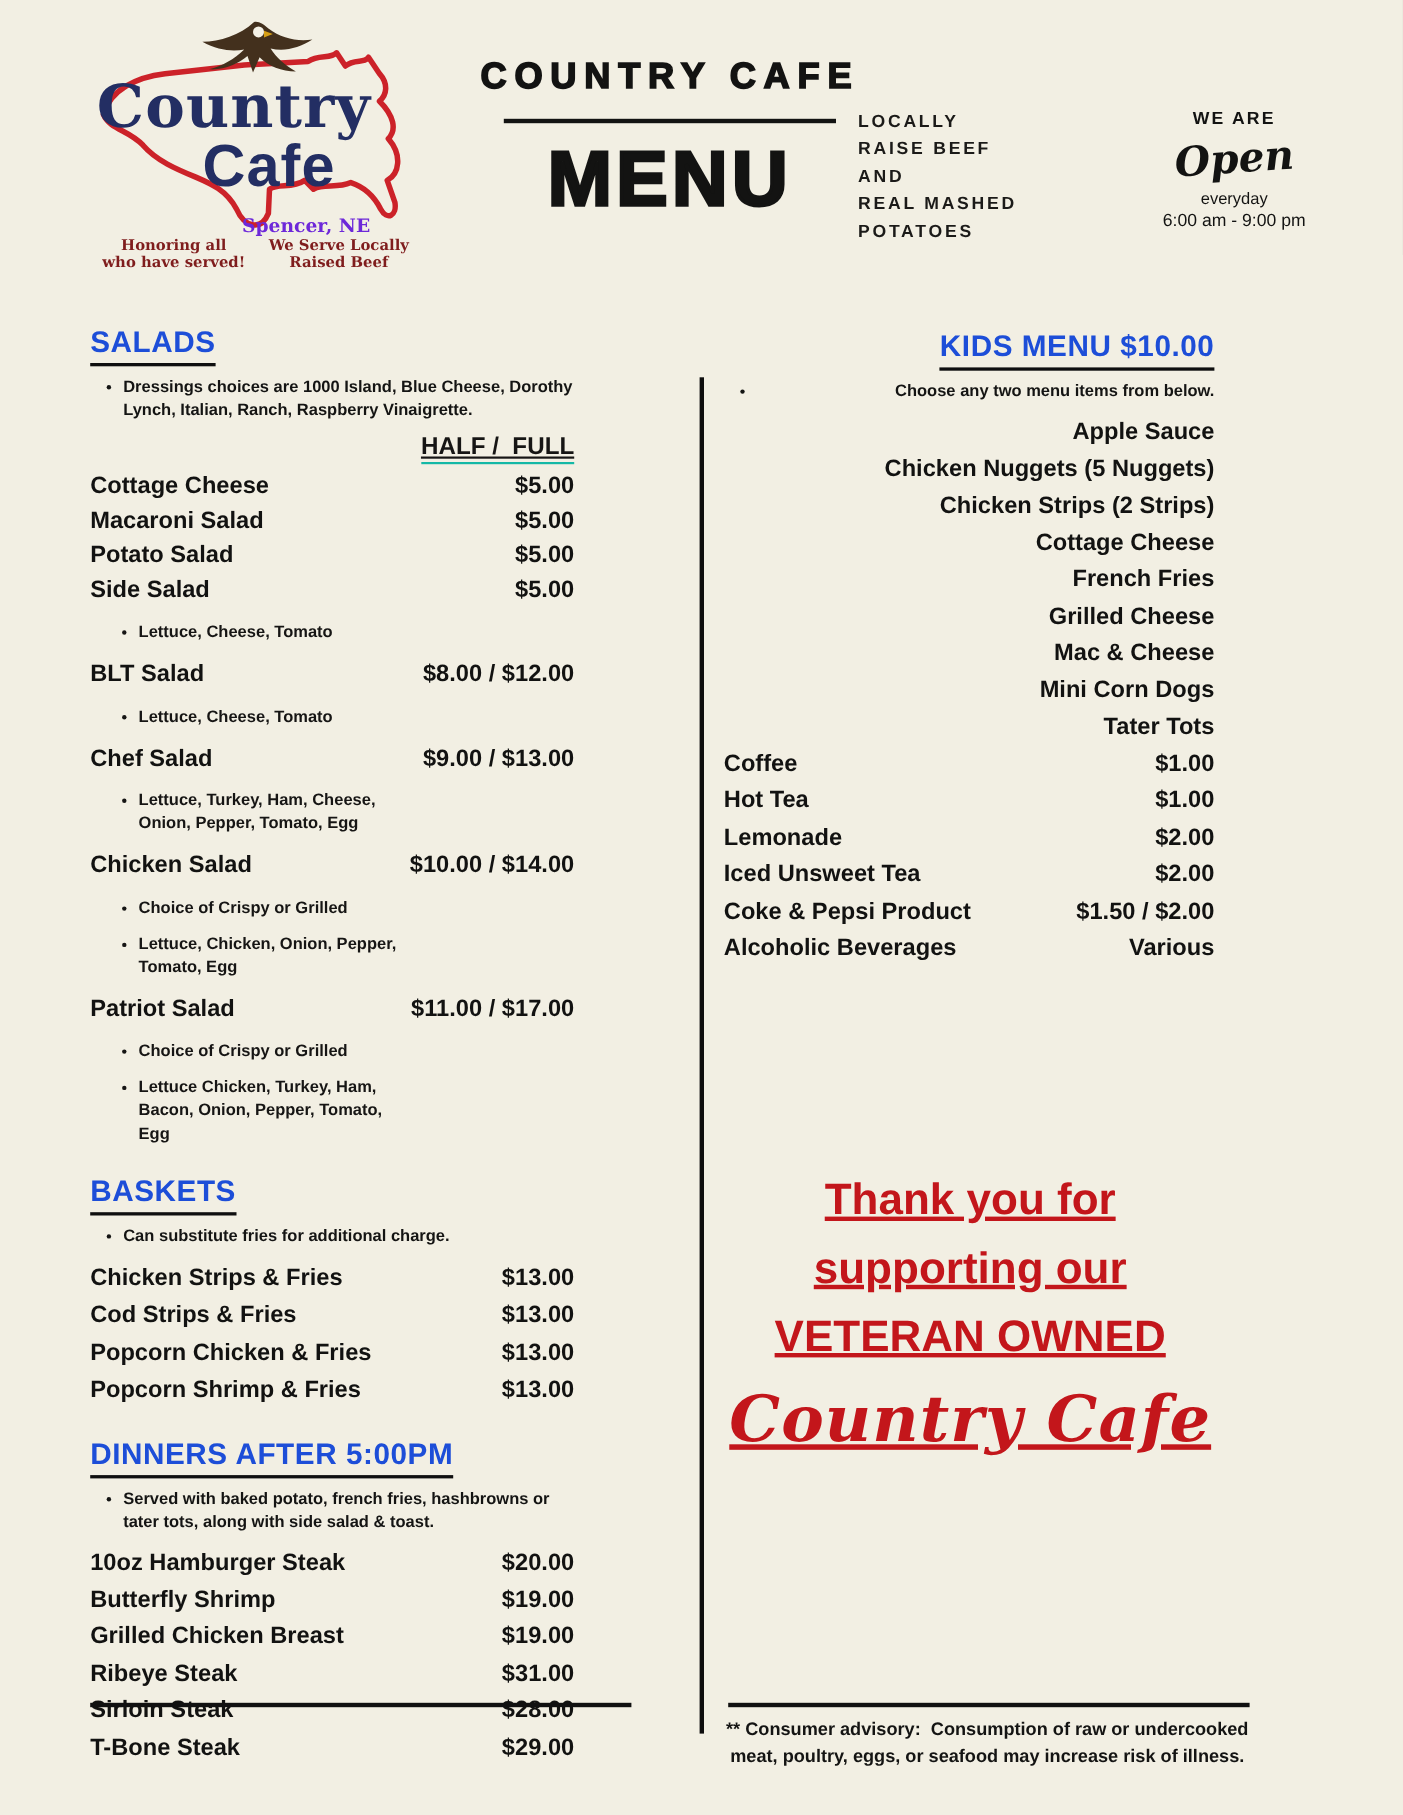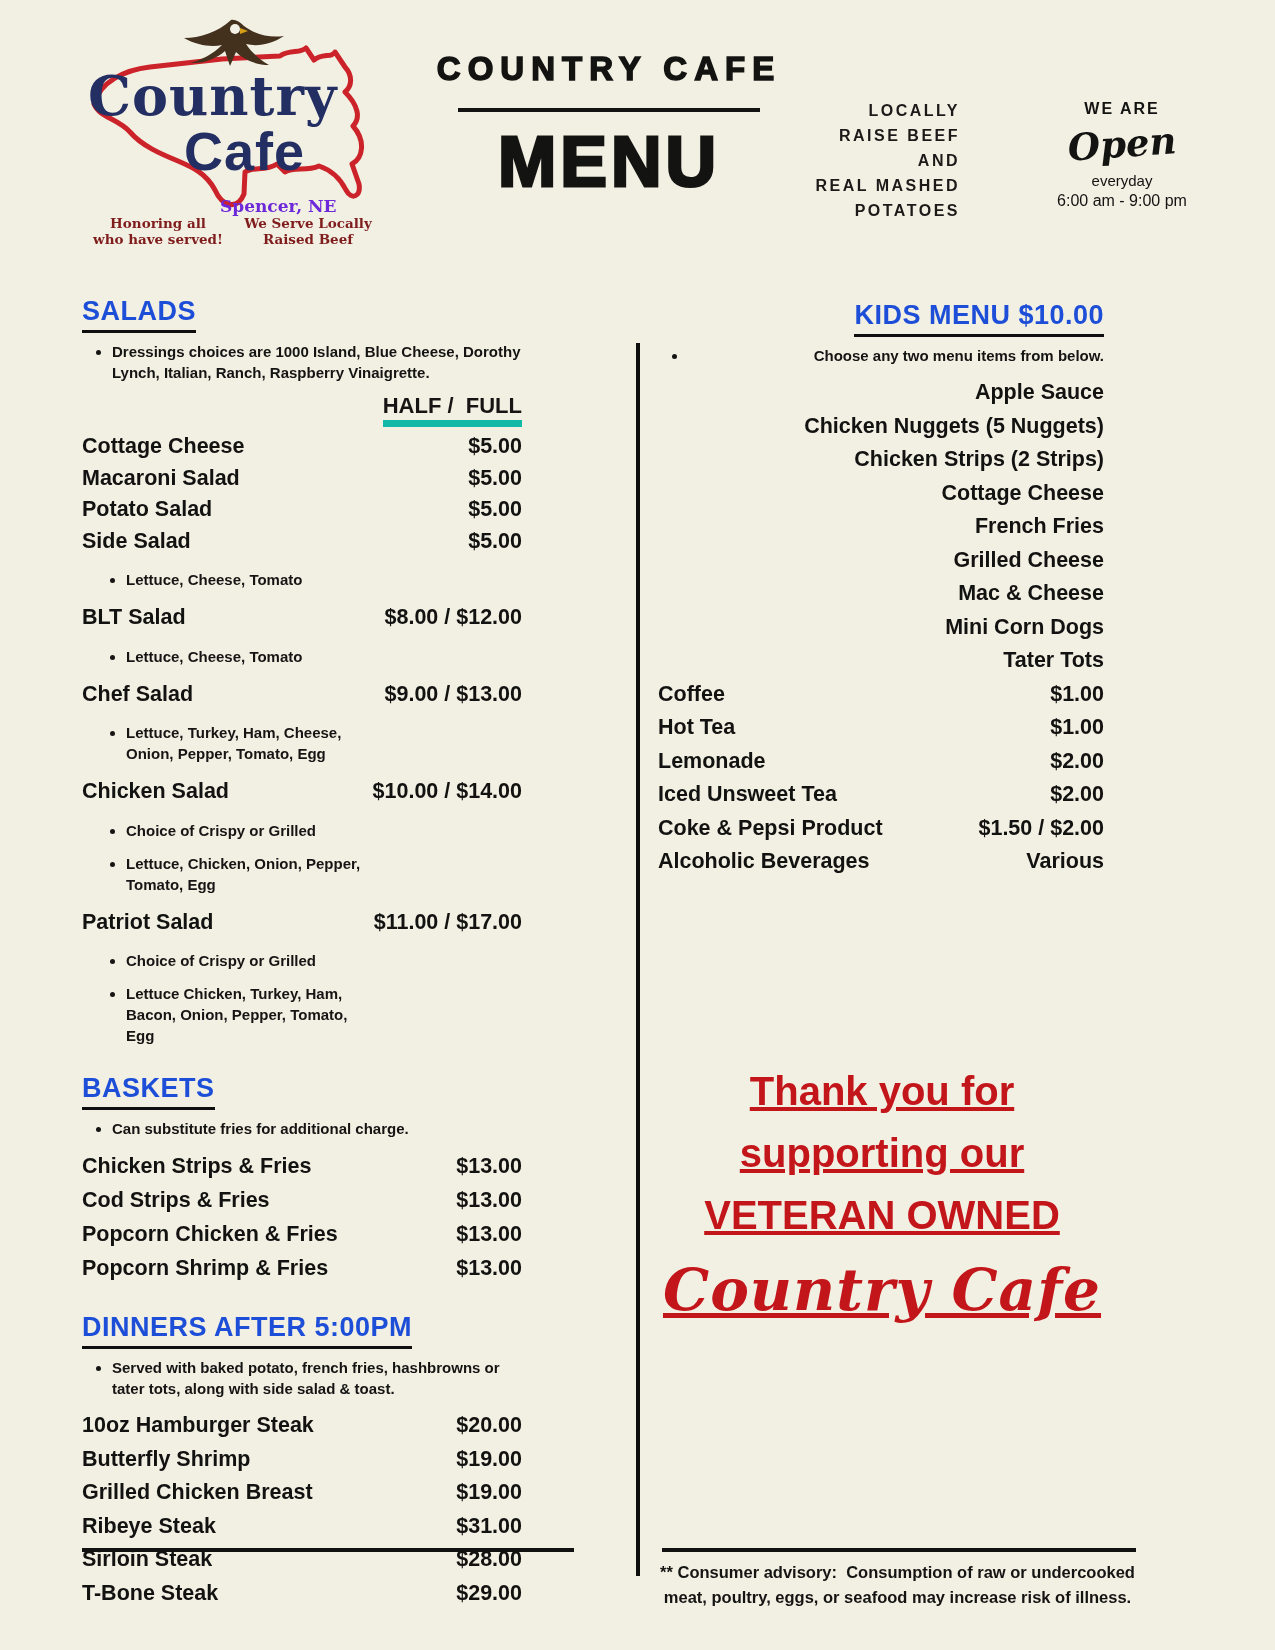--- a/index.html
+++ b/index.html
@@ -19,21 +19,21 @@
     font-size:17px;color:#6d28d9;}
   .logo-cap{position:absolute;top:203px;width:140px;text-align:center;
     font-family:"DejaVu Serif",serif;font-size:13.5px;line-height:16px;color:#7f1d1d;white-space:pre-line;}
   .cap-left{left:16px;} .cap-right{left:166px;}
 
   .title-block{position:absolute;left:425px;top:50px;width:368px;text-align:center;color:#131312;}
   .main-title{font-size:33px;letter-spacing:7px;-webkit-text-stroke:1.5px #131312;}
   .title-rule{width:302px;height:4px;background:#131312;margin:20px auto 10px;}
   .menu-word{font-size:70px;letter-spacing:4px;-webkit-text-stroke:3px #131312;}
 
-  .tagline{position:absolute;left:780px;top:98px;width:180px;text-align:right;
+  .tagline{position:absolute;left:780px;top:98px;width:180px;text-align:left;
     font-size:16px;letter-spacing:2.5px;line-height:25px;color:#1b1a18;}
   .hours{position:absolute;left:1042px;top:100px;width:160px;text-align:center;color:#131312;}
   .we-are{font-size:16px;letter-spacing:2px;}
   .open-script{font-family:"DejaVu Serif",serif;font-style:italic;font-weight:bold;
     font-size:37px;margin:4px 0 6px;transform:rotate(-4deg);}
   .everyday{font-size:15px;font-weight:normal;}
   .open-time{font-size:16px;font-weight:normal;margin-top:3px;}
 
   
   .divider-v{position:absolute;left:636px;top:343px;width:4px;height:1233px;background:#0e0e0e;}
@@ -41,21 +41,21 @@
   .col-right{position:absolute;left:658px;top:300px;width:446px;text-align:right;}
 
   h2{margin:0;font-size:27px;letter-spacing:.5px;color:#1d4ed8;}
   h2 span{display:inline-block;border-bottom:3.5px solid #0f0f0f;padding-bottom:3px;}
   ul.note{margin:8px 0 10px 12px;padding-left:18px;font-size:15px;line-height:21px;color:#141413;}
   ul.note li{margin:0;}
   .row{display:flex;justify-content:space-between;align-items:baseline;
     font-size:21.5px;line-height:31.5px;color:#121211;}
   .row .iprice{white-space:nowrap;}
   .price-head{text-align:right;font-size:22px;margin:10px 0 4px;}
-  .price-head span{display:inline-block;border-bottom:7px solid #14b8a6;padding-bottom:1px;white-space:pre;}
+  .price-head span{display:inline-block;border-bottom:2px solid #14b8a6;padding-bottom:1px;white-space:pre;text-decoration:underline;}
   ul.subnotes{margin:1px 0 2px 16px;padding-left:16px;font-size:15px;line-height:21px;max-width:262px;}
   ul.subnotes li{margin:12px;}
   ul.wide{max-width:420px;}
   .sect-gap{margin-top:27px;}
   .b-row{line-height:34px;}
   .d-row{line-height:33.5px;}
   .kid-item{font-size:21.5px;line-height:33.5px;color:#121211;}
 
   
   .thanks{position:absolute;left:652px;top:1060px;width:460px;text-align:center;color:#C3161B;text-decoration:underline;}

